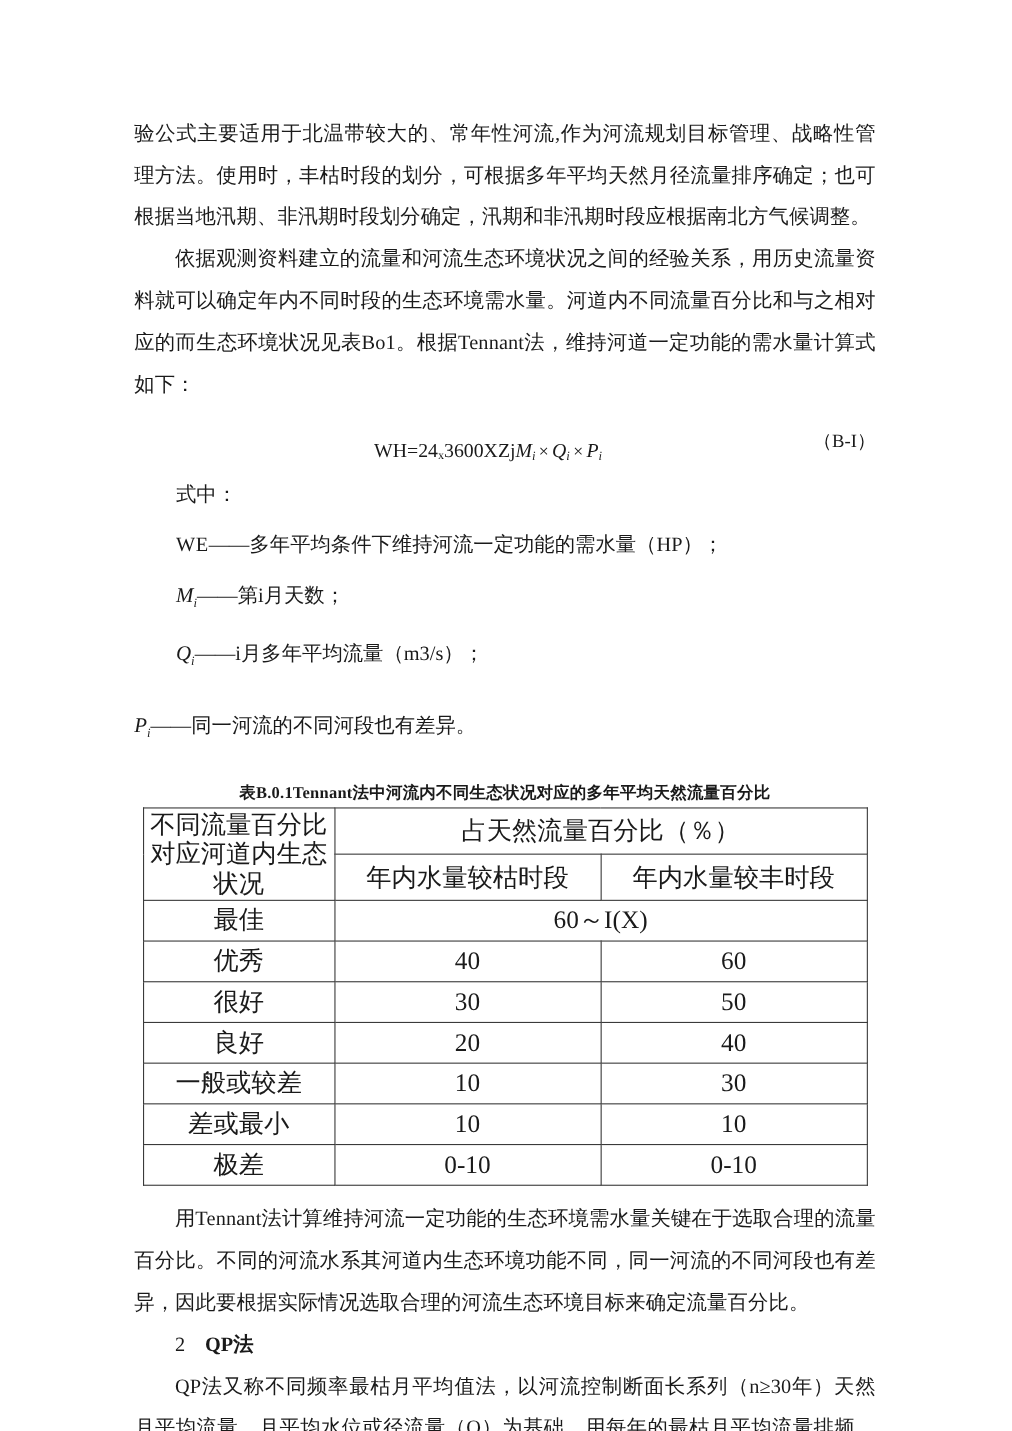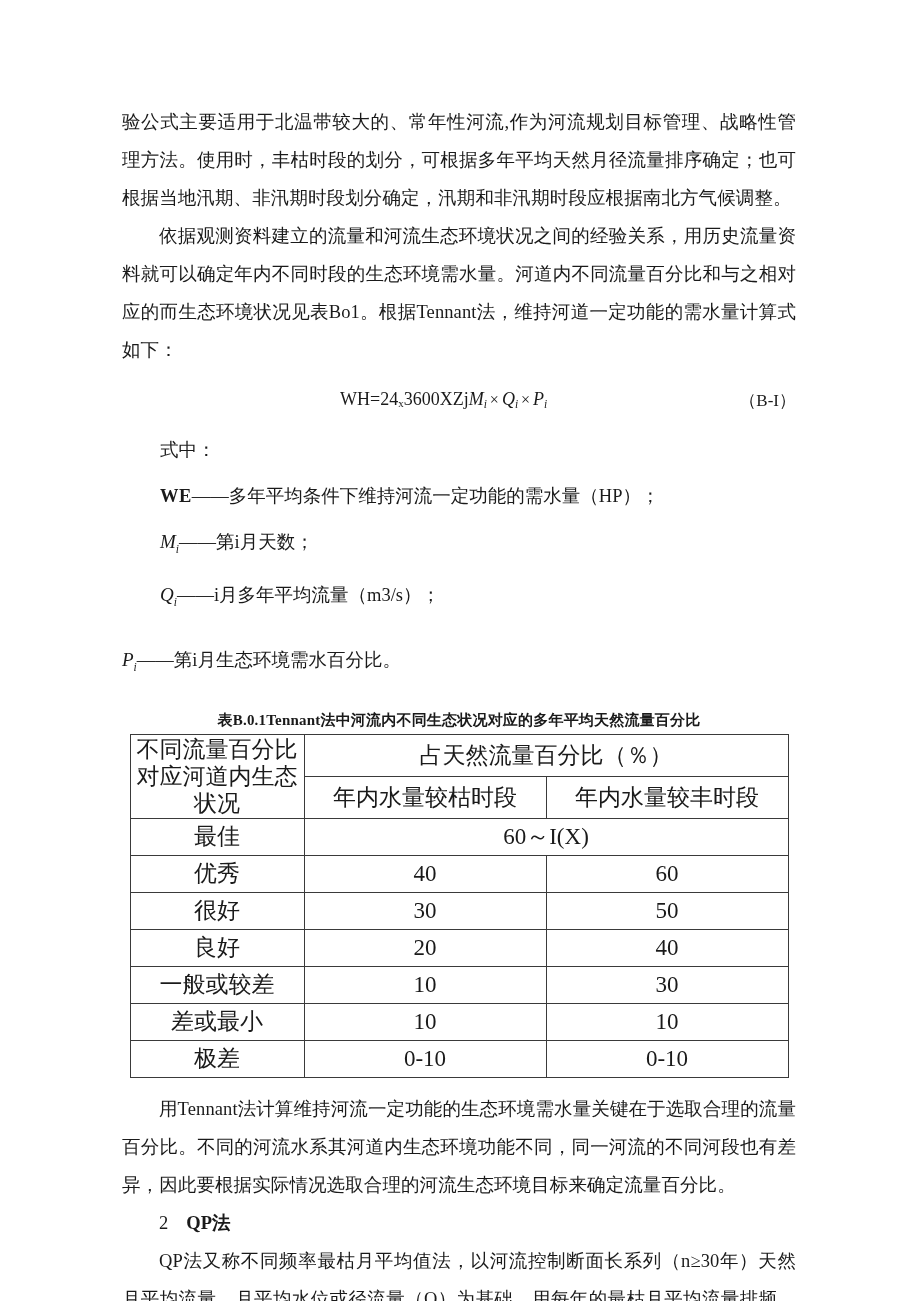--- a/index.html
+++ b/index.html
@@ -44,21 +44,21 @@
   
   .formula-row {
     position: relative;
     height: 44px;
     margin-top: 14px;
     font-size: 18px;
   }
   .formula-body {
     position: absolute;
     left: 218px;
-    top: 6px;
+    top: 16px;
     white-space: nowrap;
     font-family: "Liberation Serif", "DejaVu Serif", serif;
   }
   .formula-body .sub-small {
     font-size: 11px;
     vertical-align: -0.18em;
   }
   .formula-body .ital {
     font-style: italic;
   }
@@ -83,21 +83,21 @@
   .defline {
     font-size: 18.5px;
     line-height: 46px;
     white-space: nowrap;
   }
   .defline.ind {
     padding-left: 38px;
   }
   .defline .sym-bold {
     font-family: "Liberation Serif", "DejaVu Serif", serif;
-    font-weight: bold;
+    font-weight: normal;
     letter-spacing: 0.5px;
   }
   .defline .sym-ital {
     font-style: italic;
     font-size: 19px;
   }
   .defline .sym-ital sub {
     font-size: 11.5px;
     font-style: italic;
   }
@@ -160,21 +160,21 @@
     </div>
 
     <div class="defline ind">式中：</div>
 
     <div class="defline ind"><span class="sym-bold">WE</span><span>——多年平均条件下维持河流一定功能的需水量（HP）；</span></div>
 
     <div class="defline ind"><span class="sym-ital"><span>M</span><sub>i</sub></span><span>——第i月天数；</span></div>
 
     <div class="defline ind"><span class="sym-ital"><span>Q</span><sub>i</sub></span><span>——i月多年平均流量（m3/s）；</span></div>
 
-    <div class="defline" style="margin-top:12px;"><span class="sym-ital"><span>P</span><sub>i</sub></span><span>——第i月生态环境需水百分比。</span></div>
+    <div class="defline" style="margin-top:12px;"><span class="sym-ital"><span>P</span><sub>i</sub></span><span>——同一河流的不同河段也有差异。</span></div>
 
     <div class="table-caption">表B.0.1Tennant法中河流内不同生态状况对应的多年平均天然流量百分比</div>
 
     <table class="tn">
       <colgroup>
         <col class="col-a">
           <col class="col-b">
           <col class="col-c">
       </colgroup>
       <tbody>

